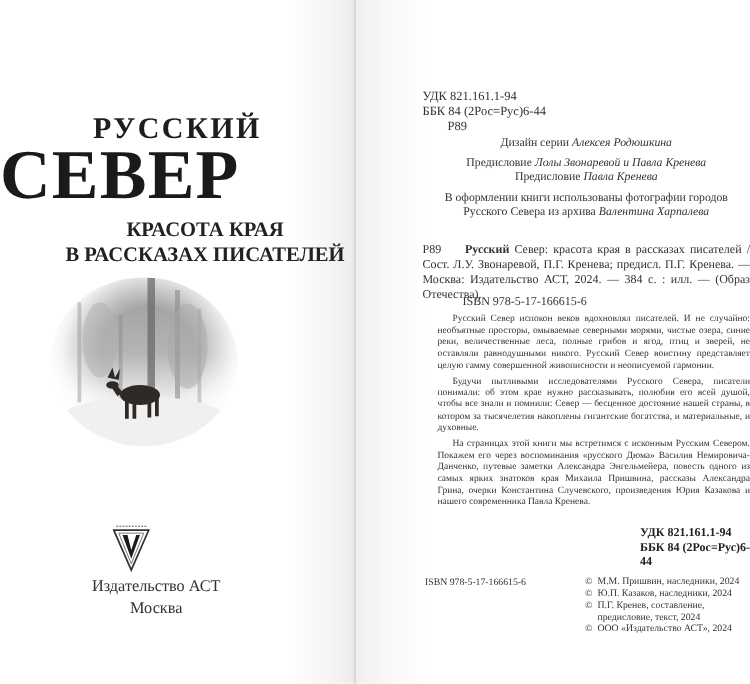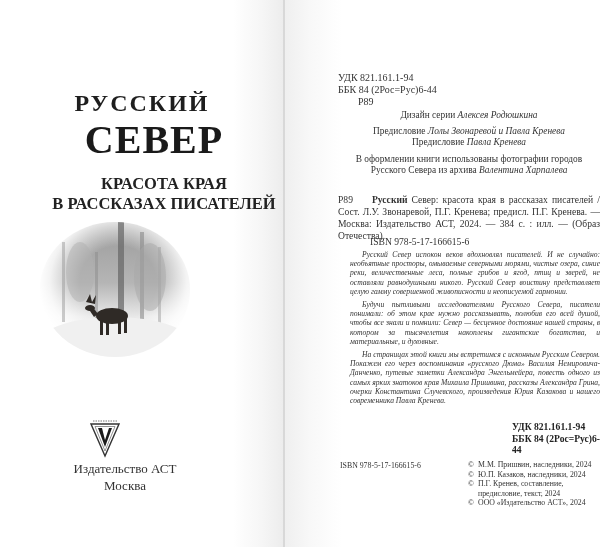--- a/index.html
+++ b/index.html
@@ -23,23 +23,23 @@
       background:linear-gradient(to right, #efefef 0%, #f8f8f8 8%, #ffffff 18%, #ffffff 100%);
     }
 
     
     .title-top {
       position:absolute; left:0; width:284px; top:90px;
       text-align:center; font-weight:bold; color:#1e1e1e;
       font-size:24px; letter-spacing:2px;
     }
     .title-main {
-      position:absolute; left:12px; width:284px; top:110px;
-      text-align:center; font-weight:bold; color:#1a1a1a;
-      font-size:40px; letter-spacing:1px; line-height:60px;
+      position:absolute; left:0; width:284px; top:110px;
+      font-weight:bold; color:#1a1a1a;
+      font-size:56px; letter-spacing:1px; line-height:60px;
     }
     .subtitle {
       position:absolute; left:0; width:284px; top:174px;
       text-align:center; font-weight:bold; color:#222;
       font-size:16.5px; line-height:20px;
     }
     .subtitle div { white-space:nowrap;padding-left:44px; }
 
     .photo {
       position:absolute; left:40px; top:222px; width:150px; height:135px;
@@ -67,21 +67,21 @@
     .credits .blk { margin-bottom:5px; }
     .credits i { font-style:italic; }
 
     .biblio { left:338px; width:262px; top:194px; font-size:9.6px; line-height:12px; }
     .biblio .label { position:absolute; left:0; top:0; }
     .biblio .entry { text-indent:34px; text-align:justify; }
     .biblio .entry b { font-weight:bold; }
     .isbn-line { left:370px; top:236px; font-size:9.6px; }
 
     .body-text { left:350px; width:250px; top:250px; font-size:7.6px; line-height:9.2px; text-align:justify; }
-    .body-text p { margin:0 0 4px 0; text-indent:12px;font-style:italic; }
+    .body-text p { margin:0 0 4px 0; text-indent:12px; }
 
     .codes-bottom { left:512px; top:421px; font-weight:bold; font-size:9.6px; line-height:11.5px; color:#222; }
     .isbn-bottom { left:340px; top:460px; font-size:7.8px; }
     .copyrights { left:468px; top:460px; font-size:7.8px; line-height:9.6px; width:132px; }
     .copyrights .item { position:relative; padding-left:10px; }
     .copyrights .sym { position:absolute; left:0; top:0; }
   </style>
 </head>
 <body>
 

